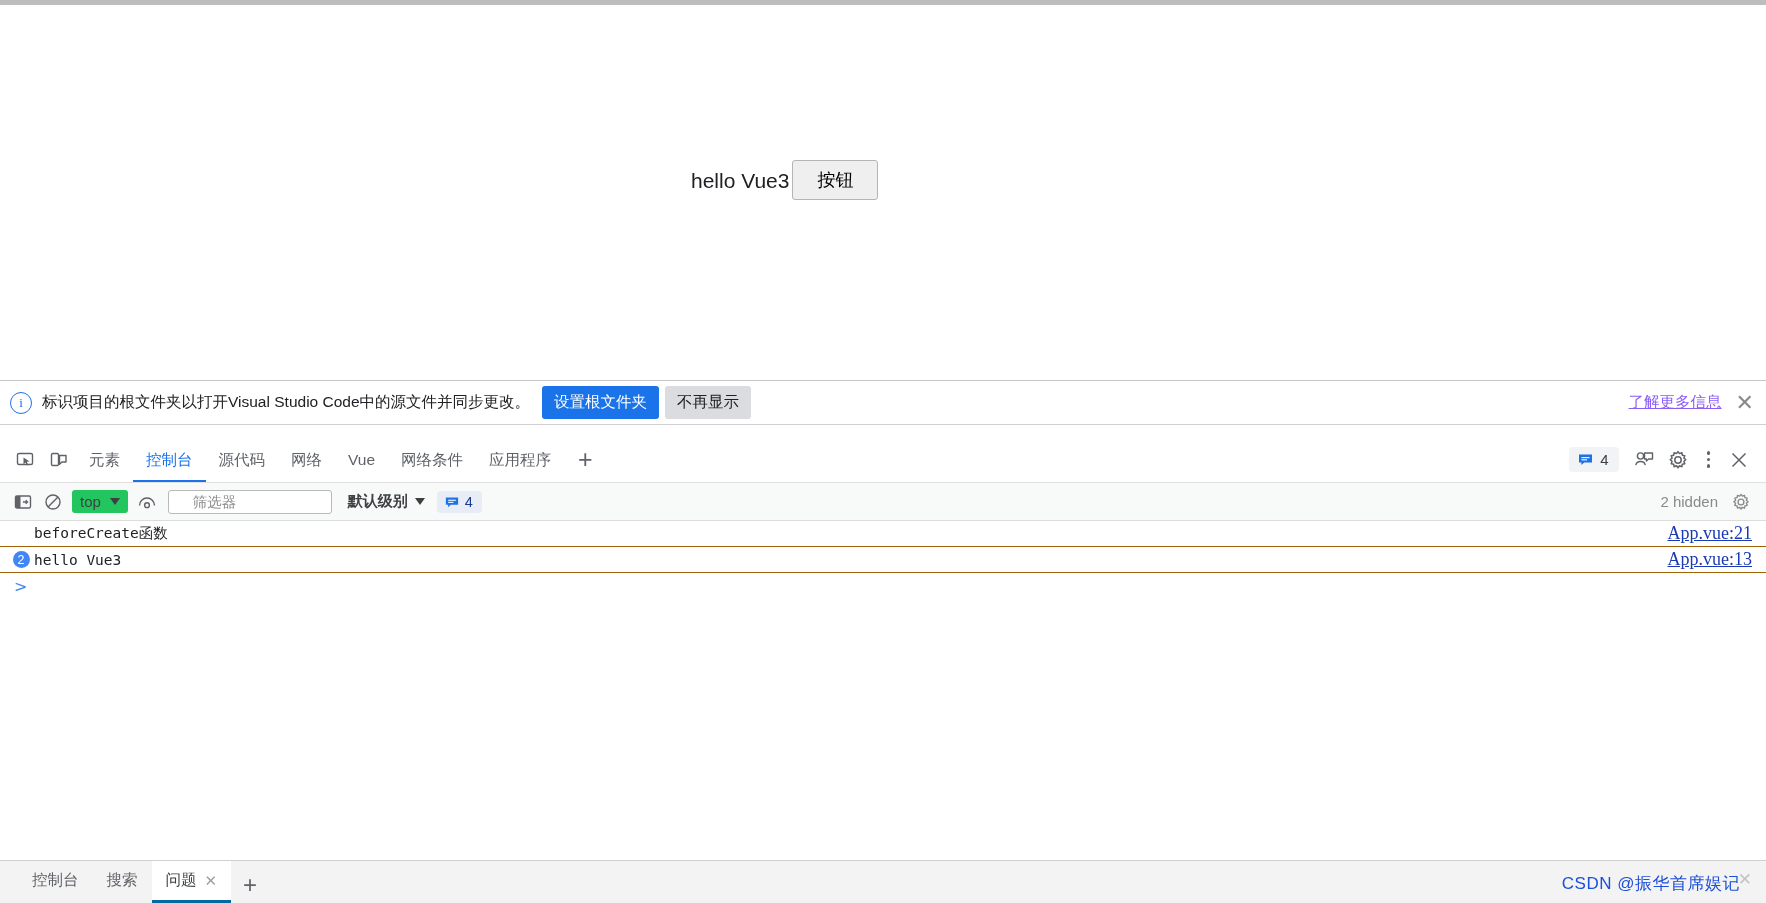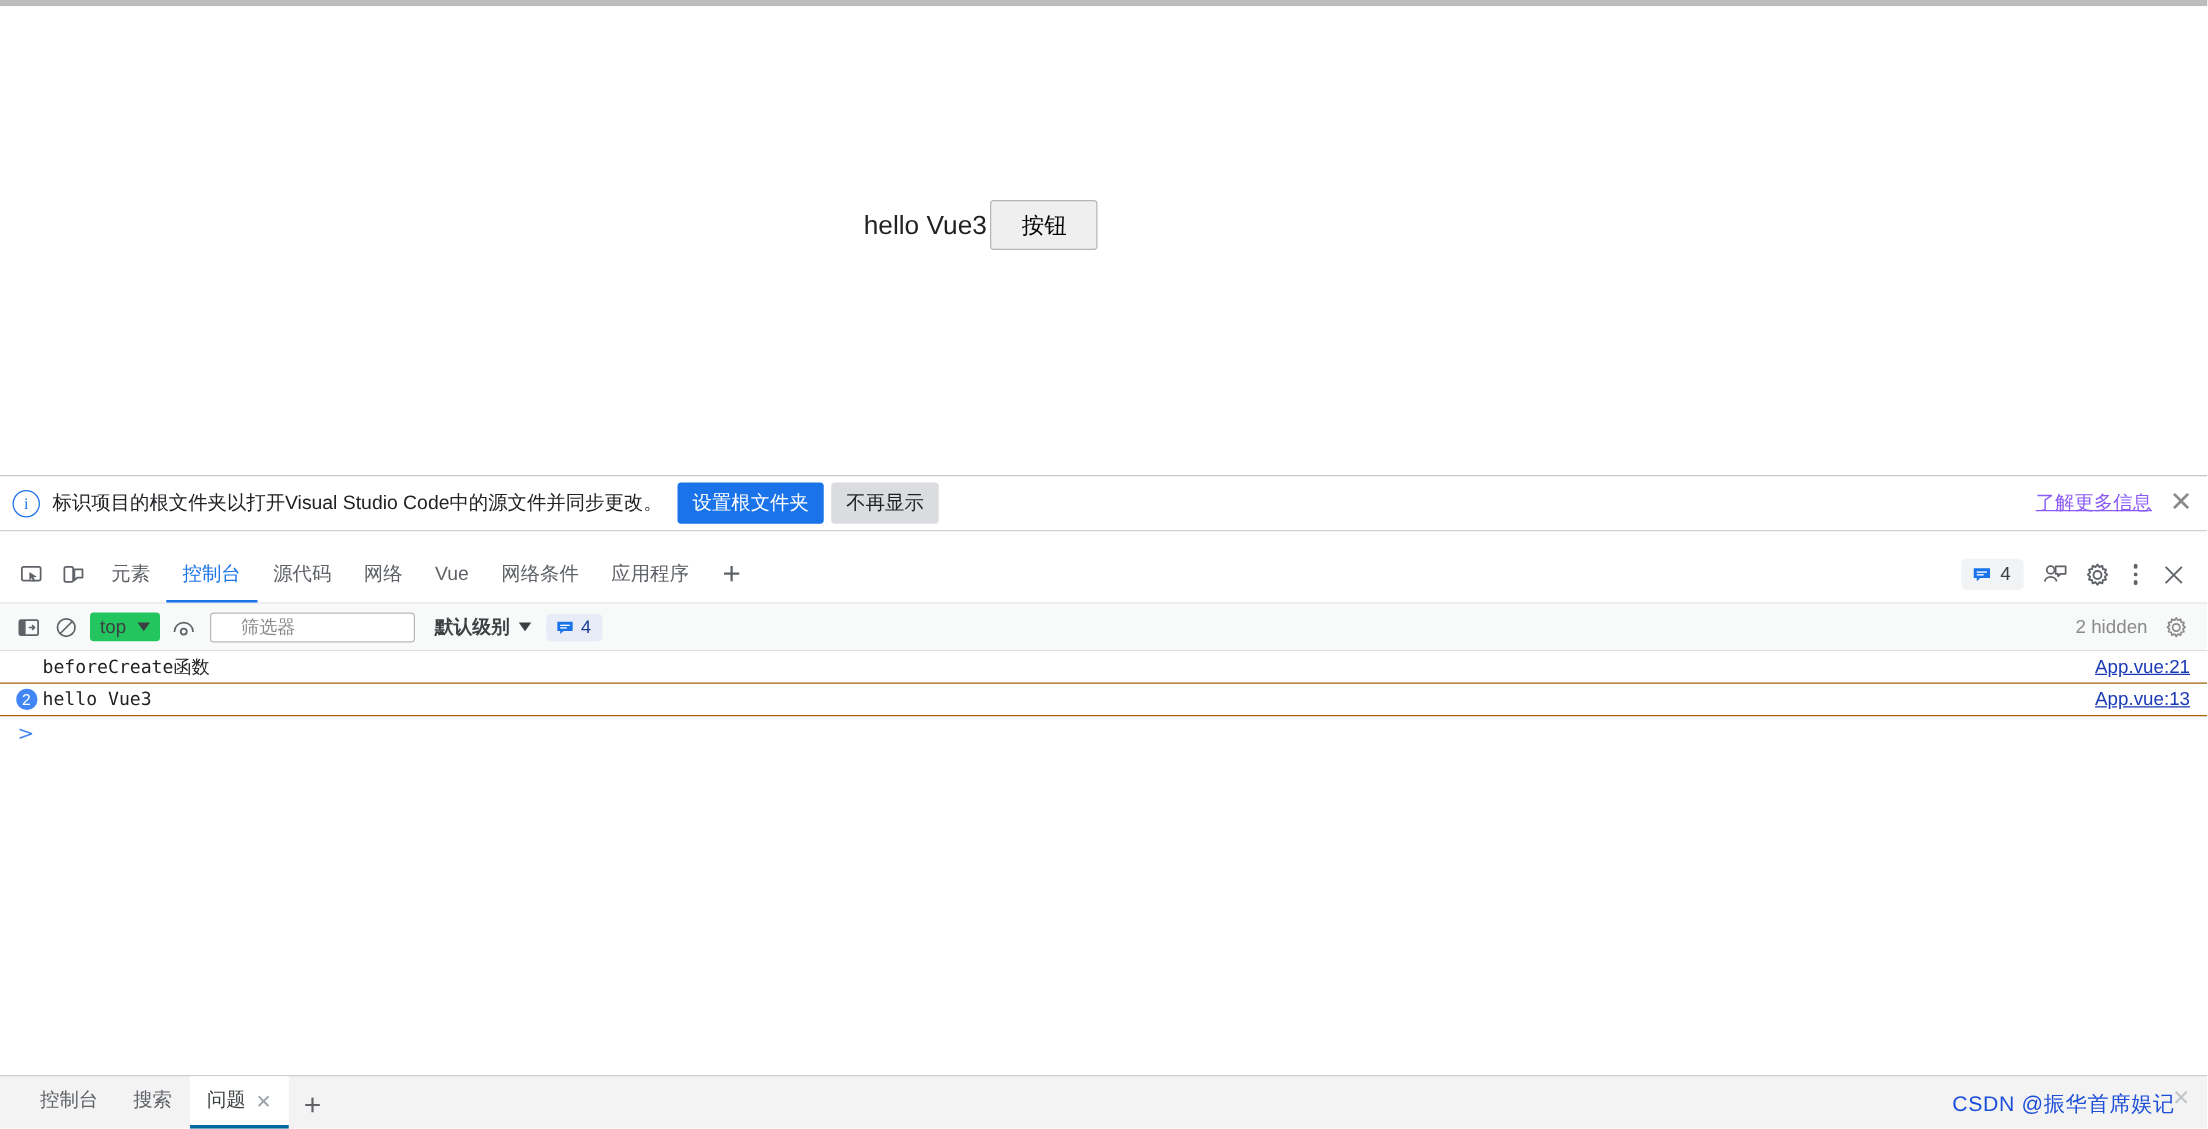--- a/index.html
+++ b/index.html
@@ -317,22 +317,22 @@
     font-family: "Liberation Sans", sans-serif;
   }
   .log-msg {
     font-family: "DejaVu Sans Mono", monospace;
     font-size: 14.5px;
     color: #202124;
     white-space: pre;
   }
   .log-spacer { flex: 1 1 auto; }
   .log-src {
-    font-family: Liberation Sans, sans-serif;
-    font-size: 15px;
+    font-family: Liberation Serif, serif;
+    font-size: 18px;
     color: #1a3ab4;
     text-decoration: underline;
     cursor: pointer;
     white-space: nowrap;
   }
   .prompt-row {
     display: flex;
     align-items: center;
     height: 26px;
     padding-left: 14px;

